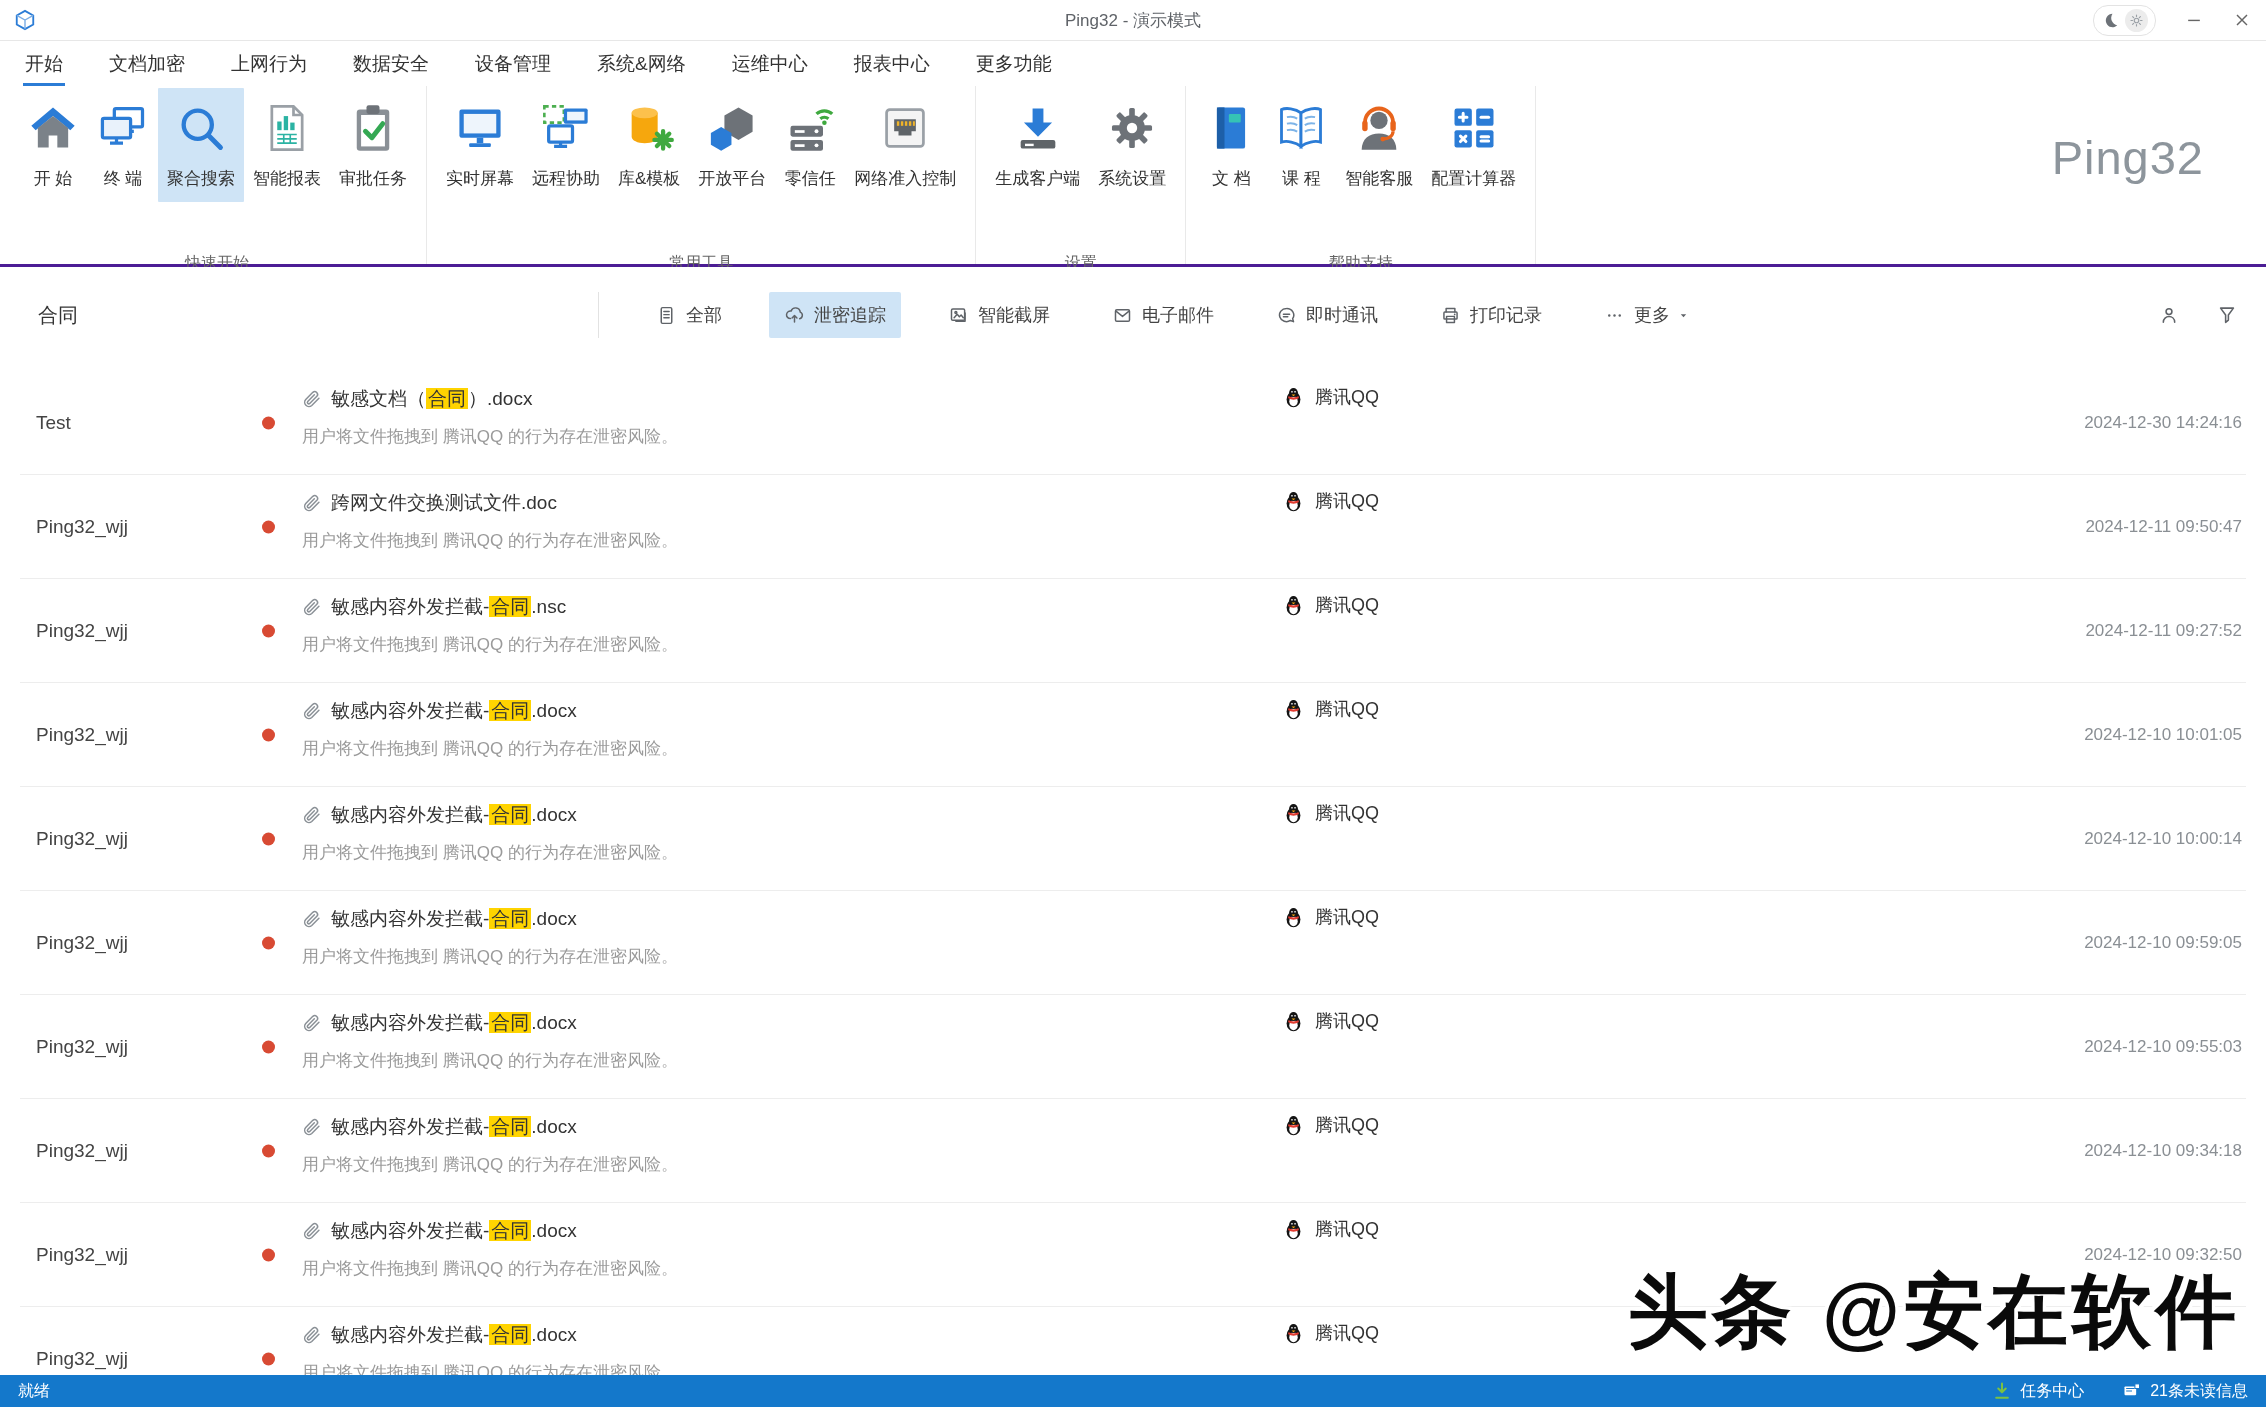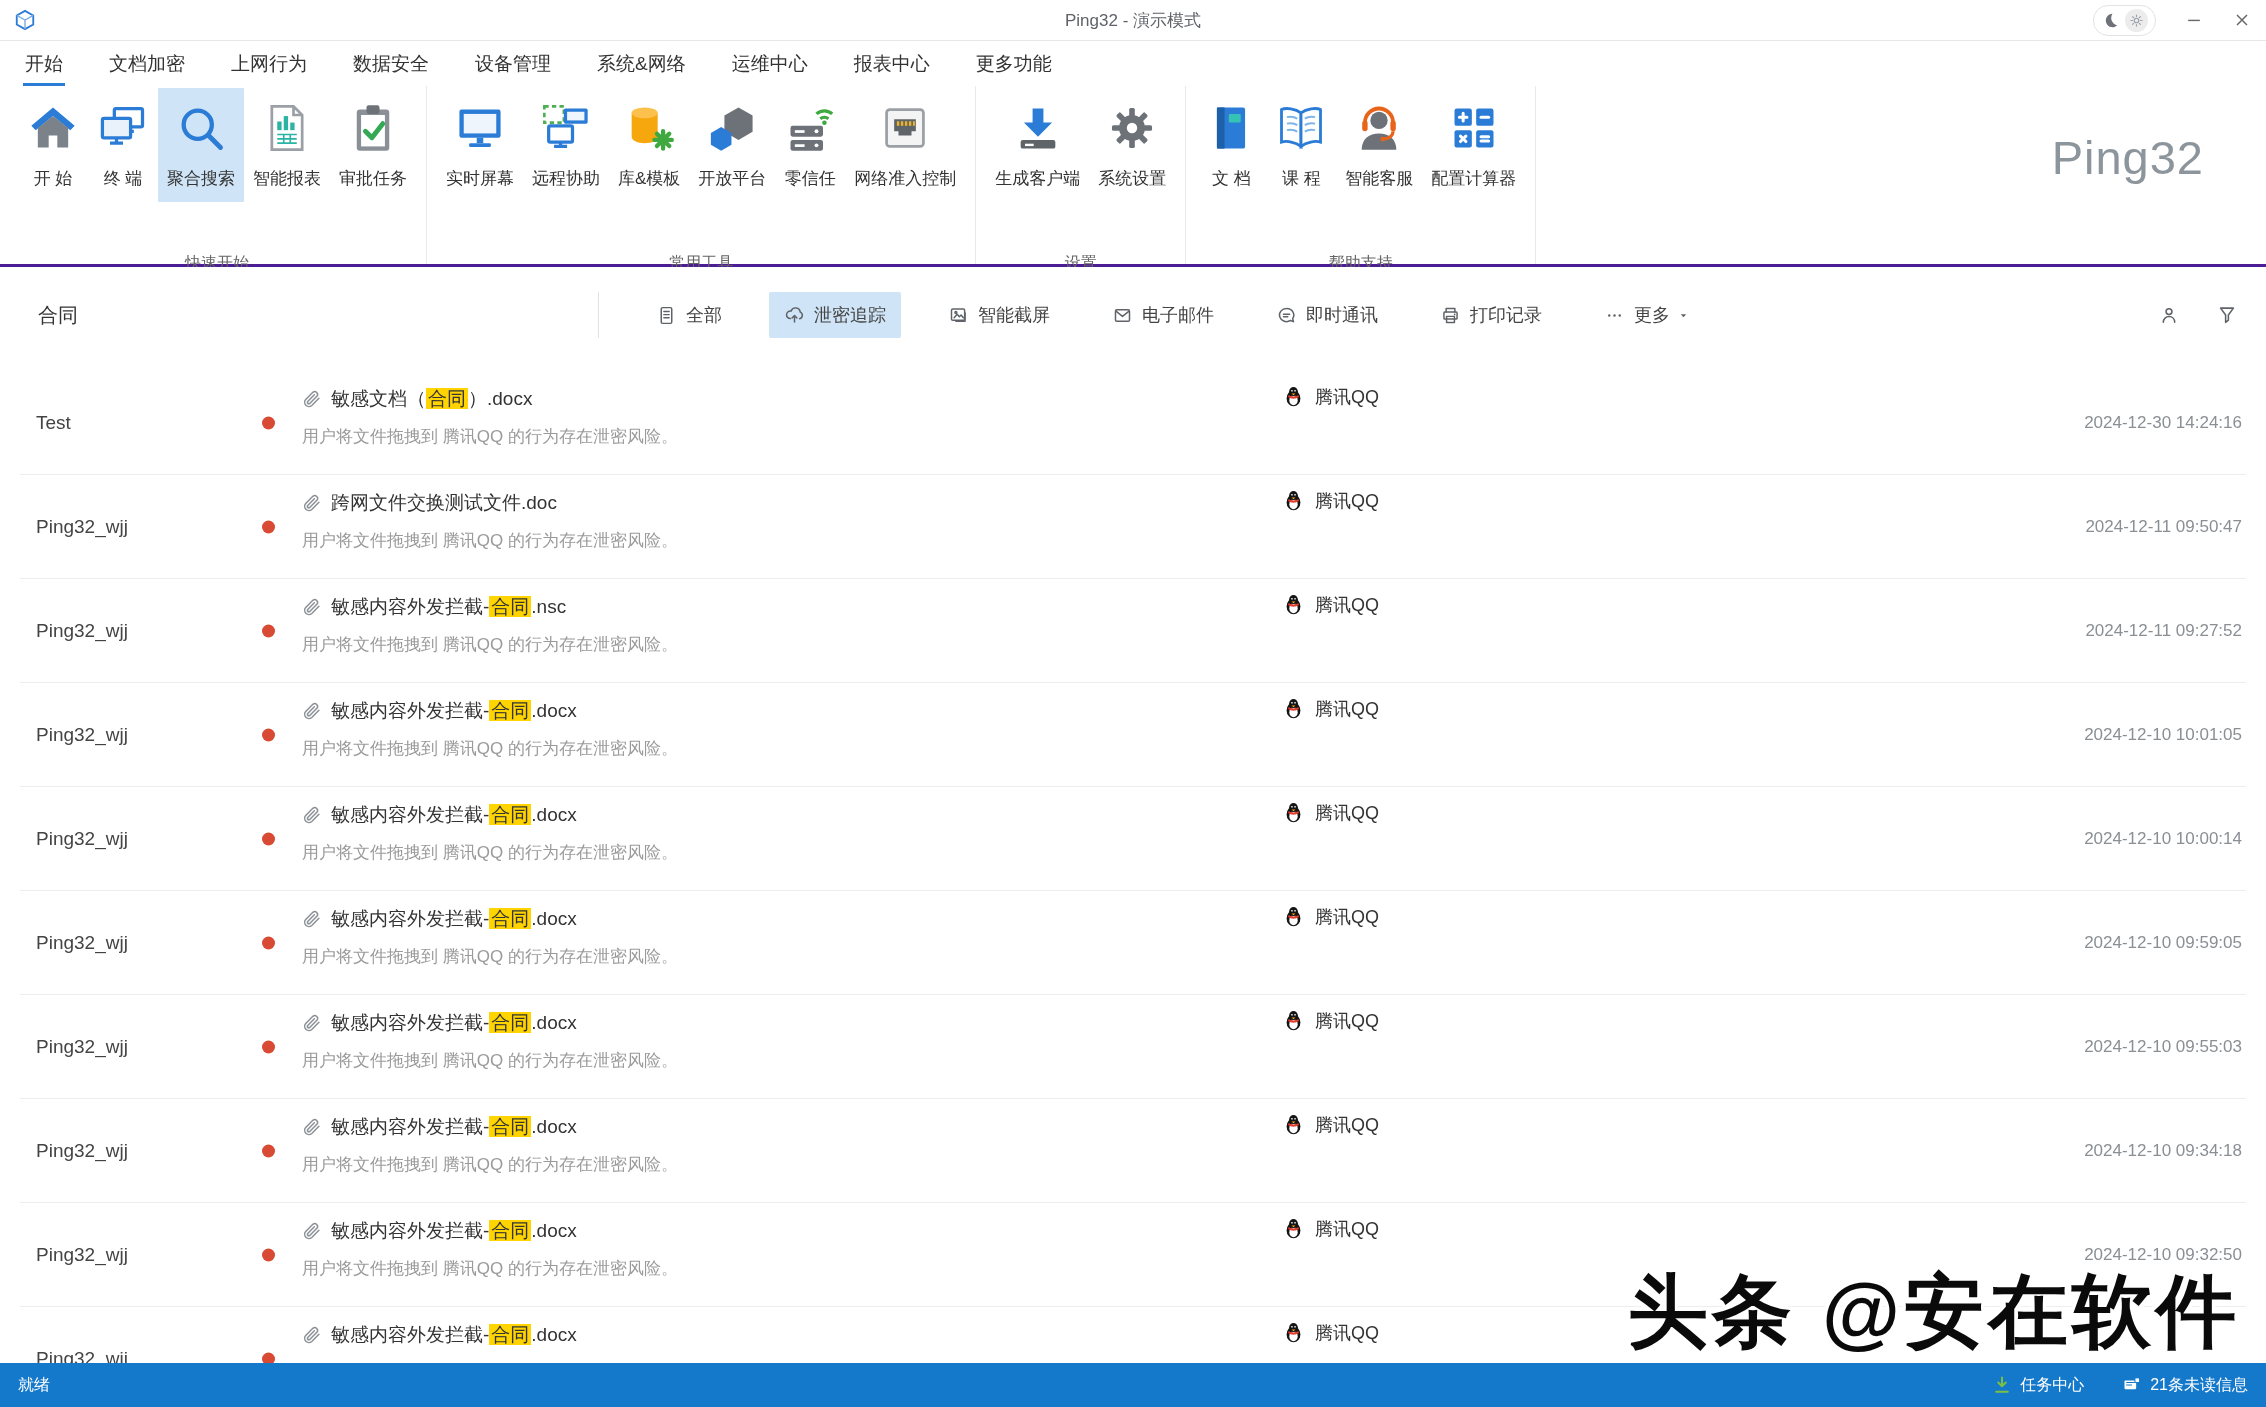--- a/index.html
+++ b/index.html
@@ -52,26 +52,26 @@
   
   .list { position:absolute; top:363px; bottom:32px; left:0; right:0; overflow:hidden; background:#fff; padding-top:8px; }
   .row { height:104px; margin:0 20px; border-bottom:1px solid #ededed; position:relative; }
   .ruser { position:absolute; left:16px; top:50%; transform:translateY(-50%); font-size:19px; color:#444; }
   .rdot { position:absolute; left:242px; top:50%; transform:translateY(-50%); width:13px; height:13px; border-radius:50%; background:var(--alert-dot,#d84a33); }
   .rmain { position:absolute; left:282px; top:15px; }
   .rfile { display:flex; align-items:center; gap:9px; font-size:19px; color:#333; }
   .pclip { width:20px; height:20px; }
   mark { background:var(--highlight,#ffd400); color:#333; padding:0 2px; }
   .rdesc { margin-top:13px; font-size:17px; color:#9a9a9a; }
-  .rchan { position:absolute; left:1262px; top:14px; display:flex; align-items:flex-start; gap:10px; font-size:18px; color:#333; }
+  .rchan { position:absolute; left:1262px; top:14px; display:flex; align-items:flex-end; gap:10px; font-size:18px; color:#333; }
   .qq { width:23px; height:23px; }
   .rtime { position:absolute; right:4px; top:50%; transform:translateY(-50%); font-size:17px; color:#8a8f94; }
 
   
-  .statusbar { position:absolute; left:0; right:0; bottom:0; height:44px; background:var(--status-bar,#1478cb); color:#fff; display:flex; align-items:center; padding:0 18px; font-size:16px; z-index:6; }
+  .statusbar { position:absolute; left:0; right:0; bottom:0; height:32px; background:var(--status-bar,#1478cb); color:#fff; display:flex; align-items:center; padding:0 18px; font-size:16px; z-index:6; }
   .sb-right { margin-left:auto; display:flex; align-items:center; gap:38px; }
   .sb-item { display:flex; align-items:center; gap:8px; }
   .sbicon { width:20px; height:20px; }
 
   
   .watermark { position:absolute; right:26px; bottom:40px; font-size:80px; font-weight:800; letter-spacing:4px; color:#0a0a0a; white-space:nowrap; z-index:5;
     text-shadow:3px 3px 0 #fff,-3px -3px 0 #fff,3px -3px 0 #fff,-3px 3px 0 #fff,0 0 7px #fff; }
 </style>
 </head>
 <body>

